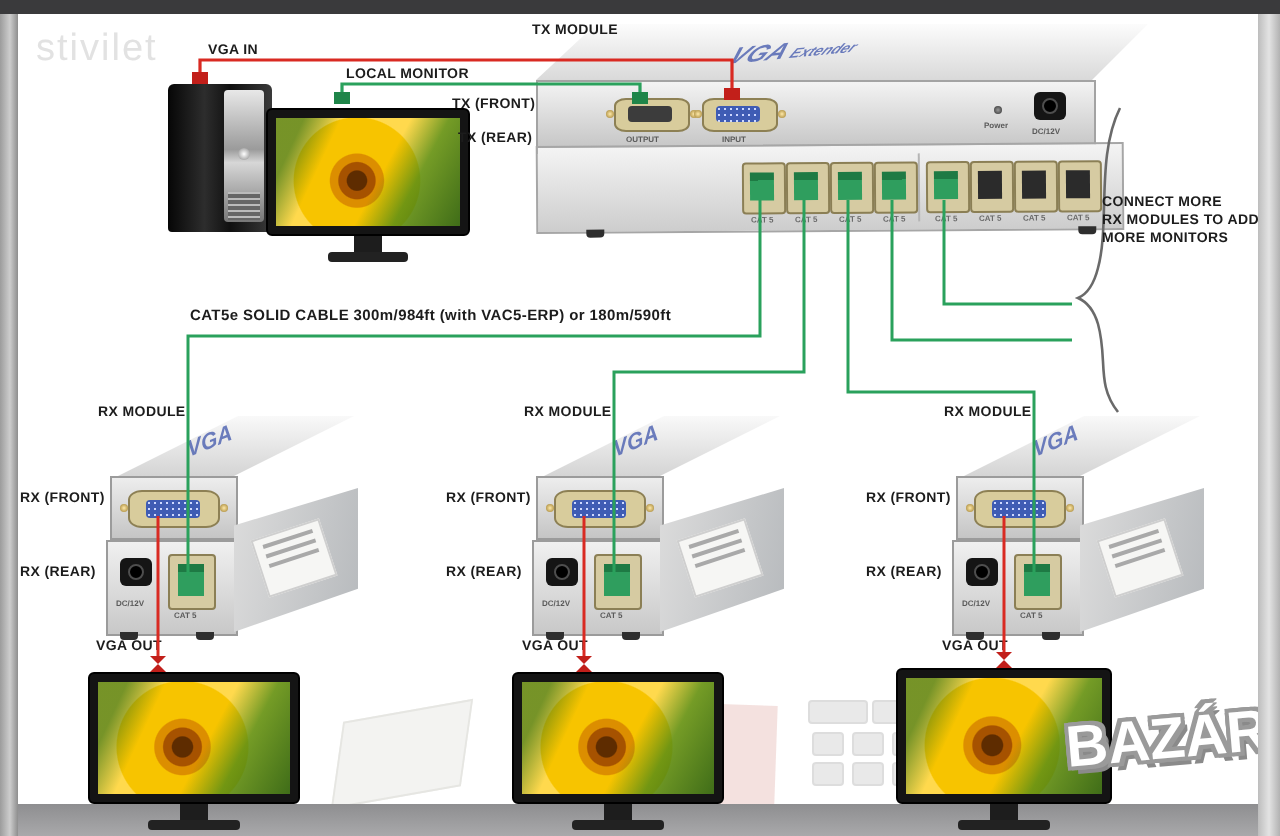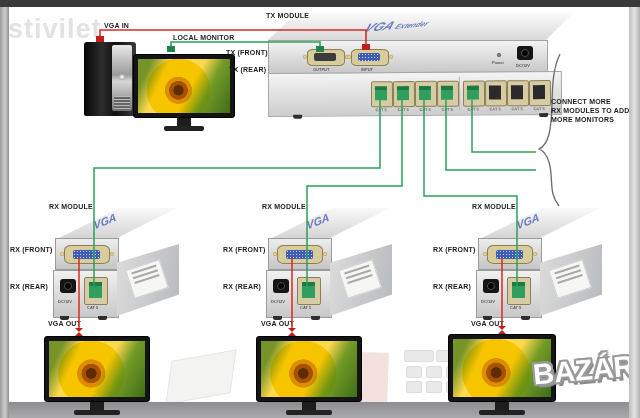--- a/index.html
+++ b/index.html
@@ -7,21 +7,21 @@
           font-family:"Liberation Sans",sans-serif;}
   
   .bar-top{position:absolute;left:0;top:0;width:640px;height:7px;background:#3a3a3c;z-index:10;}
   .bar-left{position:absolute;left:0;top:7px;width:9px;height:411px;
             background:linear-gradient(90deg,#9c9c9c,#cdcdcd 55%,#8e8e8e);z-index:10;}
   .bar-right{position:absolute;right:0;top:7px;width:11px;height:411px;
              background:linear-gradient(90deg,#bdbdbd,#e3e3e3 50%,#b2b2b2);z-index:10;}
   .bar-bottom{position:absolute;left:0;top:402px;width:640px;height:16px;
               background:linear-gradient(#8e8e90,#a9a9ab);z-index:5;}
 
-  .watermark{position:absolute;left:8px;top:14px;font-size:27px;font-weight:bold;
+  .watermark{position:absolute;left:18px;top:14px;font-size:19px;font-weight:normal;
              letter-spacing:1px;color:#e2e2e2;z-index:1;}
 
   .lbl{position:absolute;font-size:7px;font-weight:bold;color:#1c1c1c;
        letter-spacing:.2px;white-space:nowrap;z-index:9;}
   .lbl.note{white-space:normal;width:88px;line-height:9px;}
   .tiny{position:absolute;font-size:4px;font-weight:bold;color:#5a5a5a;white-space:nowrap;}
 
   
   .pc{position:absolute;left:84px;top:42px;width:52px;height:74px;z-index:2;
       background:linear-gradient(90deg,#060606,#2d2d2d 35%,#101010 60%,#3a3a3a);
@@ -370,20 +370,21 @@
     <path d="M498,326 h8 l-8,8 h8 z" fill="#c21f1a"></path>
 
     <path d="M560,54 C548,78 555,112 549,134 Q546,146 539,149 Q546,152 549,162 C554,180 548,192 559,206" fill="none" stroke="#6a6a6a" stroke-width="1.3"></path>
   </svg>
 
   <span class="lbl" style="left:104px;top:22px;">VGA IN</span>
   <span class="lbl" style="left:173px;top:34px;">LOCAL MONITOR</span>
   <span class="lbl" style="left:266px;top:12px;">TX MODULE</span>
   <span class="lbl" style="left:226px;top:49px;">TX (FRONT)</span>
   <span class="lbl" style="left:229px;top:66px;">TX (REAR)</span>
+  <span class="lbl" style="left:95px;top:153px;font-size:7.5px;">CAT5e SOLID CABLE 300m/984ft (with VAC5-ERP) or 180m/590ft</span>
   <div class="lbl note" style="left:551px;top:97px;">
     <span style="display:block;">CONNECT MORE</span>
     <span style="display:block;">RX MODULES TO ADD</span>
     <span style="display:block;">MORE MONITORS</span>
   </div>
 
   <div class="bazar">BAZÁR</div>
 
   <div class="bar-top"></div>
   <div class="bar-left"></div>

